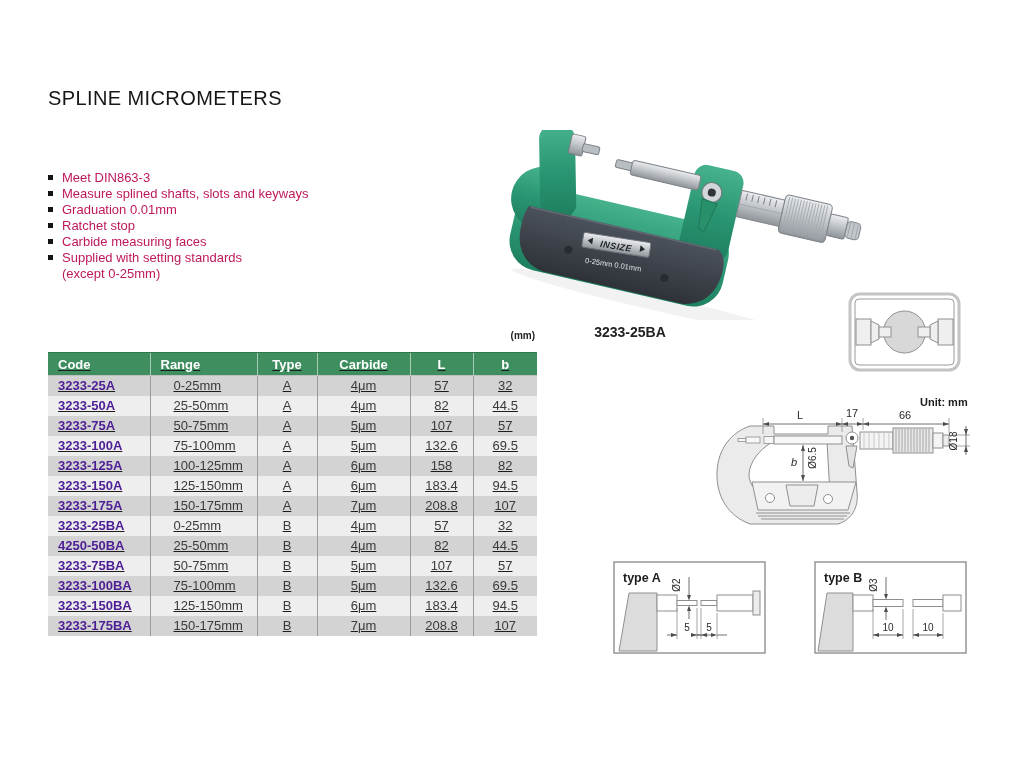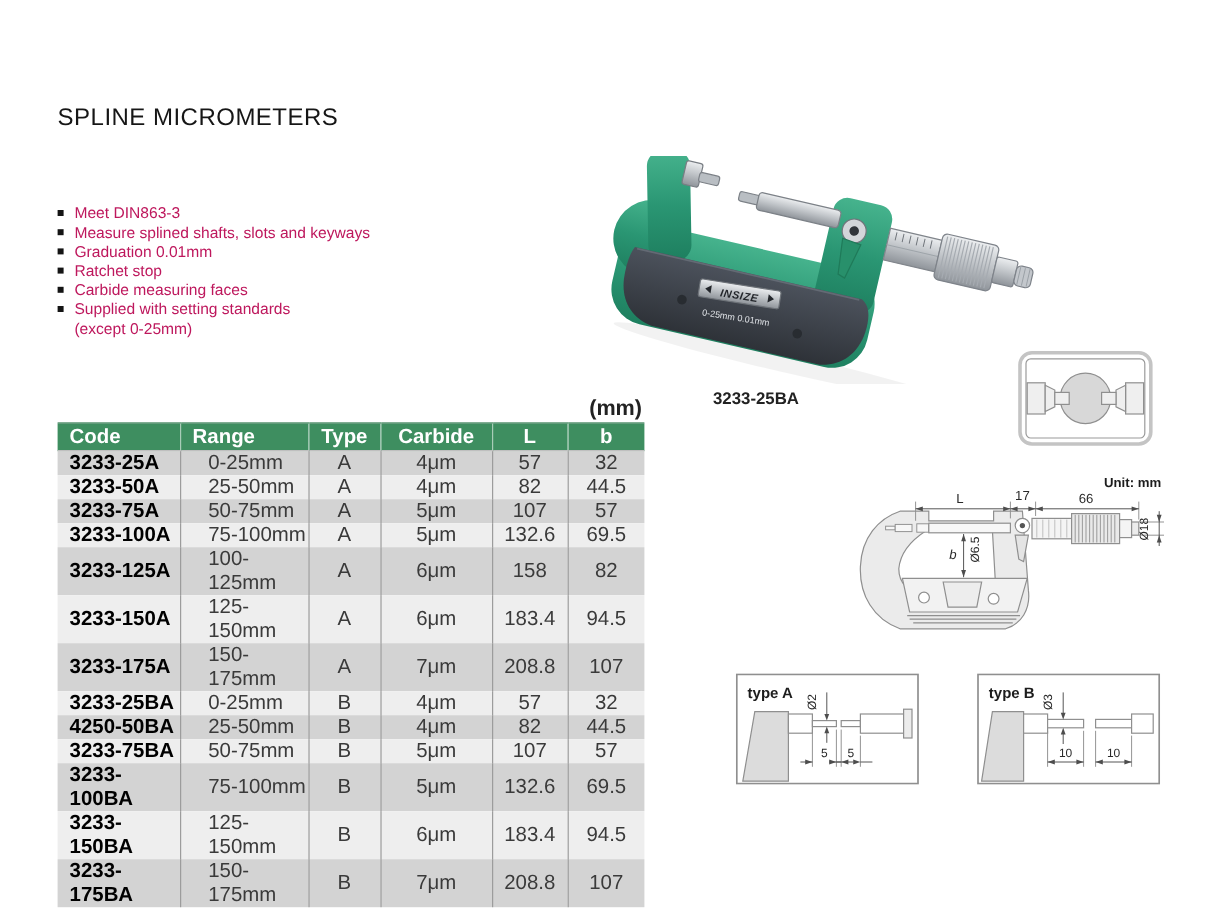--- a/index.html
+++ b/index.html
@@ -28,34 +28,34 @@
     content:"";position:absolute;left:0;top:5px;width:5px;height:5px;background:#141414;
   }
   .features li.no-bullet::before{display:none;}
 
   .product-caption{
     left:560px;top:324px;width:140px;text-align:center;
     font-size:14px;font-weight:bold;color:#222;
   }
   .mm-note{
     left:415px;top:330px;width:120px;text-align:right;
-    font-size:18px;font-weight:bold;color:#222;
+    font-size:10px;font-weight:bold;color:#222;
   }
 
   .spec-table{left:48px;top:352px;}
-  table{border-collapse:collapse;table-layout:fixed;width:489px;font-size:17px;}
+  table{border-collapse:collapse;table-layout:fixed;width:489px;font-size:13px;text-decoration:underline;}
   thead th{
     background:var(--green);color:#fff;font-weight:bold;height:23px;padding:0;
     border-top:1px solid #2f7a4f;border-bottom:1px solid #bfbfbf;
   }
   thead th + th{border-left:1px solid rgba(255,255,255,.55);}
   thead th:nth-child(1),thead th:nth-child(2){text-align:left;padding-left:10px;}
   tbody td{height:20px;padding:0;text-align:center;color:#3a3a3a;}
   tbody td + td{border-left:1px solid #9c9c9c;}
-  tbody td:nth-child(1){font-weight:bold;color:#000000;text-align:left;padding-left:10px;}
+  tbody td:nth-child(1){font-weight:bold;color:#4c1d95;text-align:left;padding-left:10px;}
   tbody td:nth-child(2){text-align:left;padding-left:23px;}
   tbody tr:nth-child(odd){background:var(--row-dark);}
   tbody tr:nth-child(even){background:var(--row-light);}
 
   svg text{font-family:"Liberation Sans", sans-serif;}
   .dim-text{font-size:11px;fill:#2a2a2a;}
   .dim-small{font-size:10px;fill:#2a2a2a;}
   .fig-label{font-size:12.5px;font-weight:bold;fill:#1d1d1d;}
   .unit-note{font-size:11px;font-weight:bold;fill:#1d1d1d;}
 </style>

